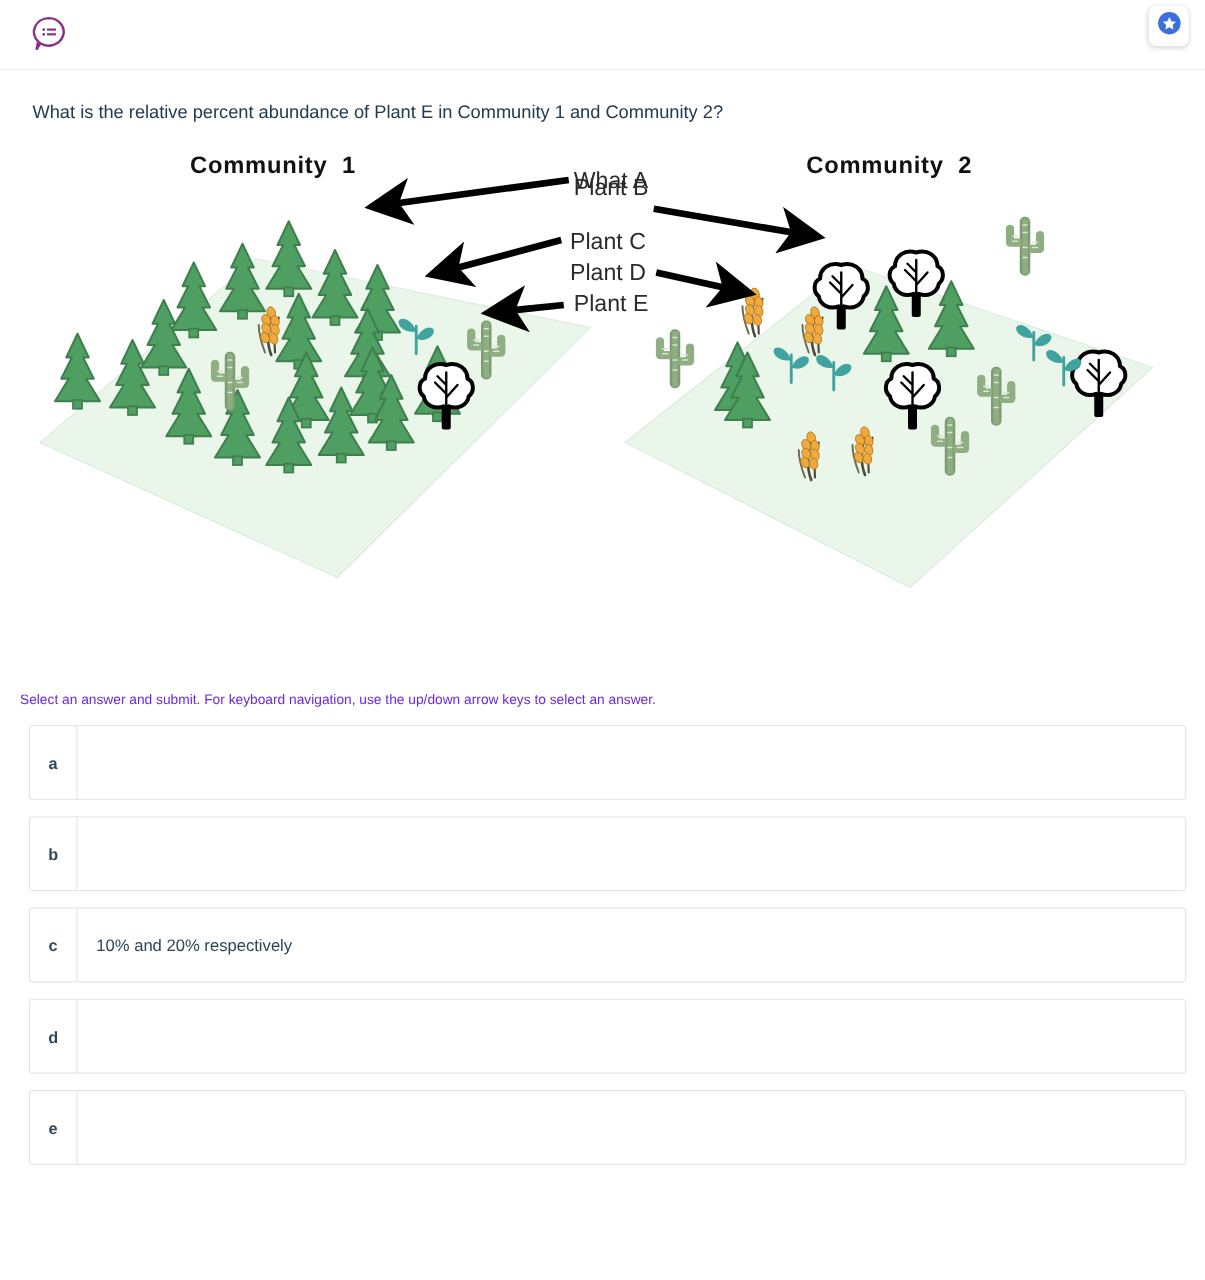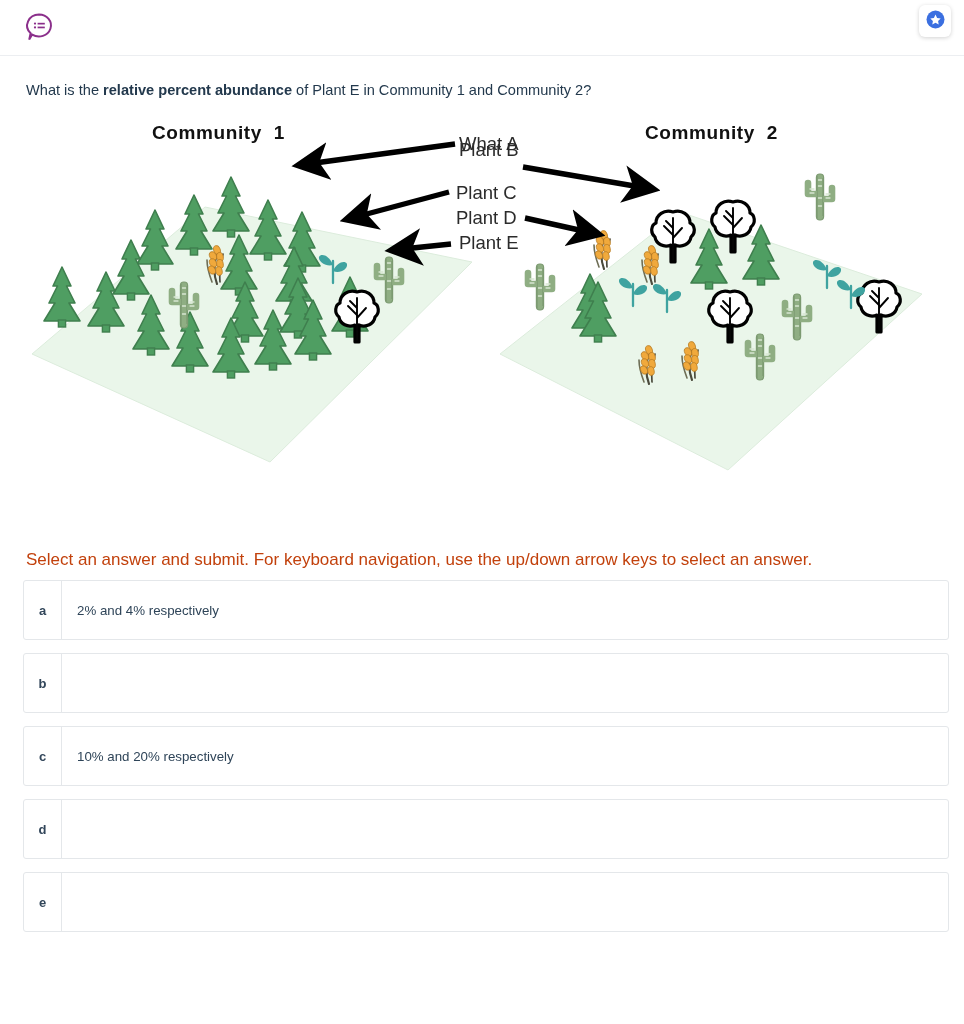--- a/index.html
+++ b/index.html
@@ -44,21 +44,21 @@
     box-shadow: 0 1px 4px rgba(0,0,0,0.18);
     display: flex; align-items: center; justify-content: center;
     cursor: pointer;
   }
 
   
   #question-text {
     margin: 24px 0 0 26px;
     font-size: 14.6px; color: #23394d; line-height: 20px;
   }
-  #question-text b { font-weight: bold; }
+  #question-text b { font-weight: normal; }
 
   
   #figure {
     position: relative;
     width: 932px; height: 430px;
     margin-top: 22px;
   }
   .community-title {
     position: absolute;
     font-family: "Liberation Sans", sans-serif;
@@ -71,22 +71,22 @@
 
   .plant-label {
     position: absolute;
     font-family: "Liberation Sans", sans-serif;
     font-size: 18.5px; color: #2b2b2b;
     white-space: nowrap;
   }
 
   
   #answer-help {
-    margin: 0 0 0 26px;
-    font-size: 17px; color: #c2410c; line-height: 16px;
+    margin: 0 0 0 16px;
+    font-size: 11px; color: #6d28d9; line-height: 16px;
   }
   #options { margin: 12px 0 0 23px; }
   .option-row {
     display: flex; align-items: stretch;
     width: 926px; height: 60px;
     border: 1px solid #e4e7ea;
     border-radius: 3px;
     background: #ffffff;
     margin-bottom: 13px;
     cursor: pointer;
@@ -252,21 +252,20 @@
   <div class="plant-label" style="left:456px; top:60px;">Plant C</div>
   <div class="plant-label" style="left:456px; top:85px;">Plant D</div>
   <div class="plant-label" style="left:459px; top:110px;">Plant E</div>
 </div>
 
 <div id="answer-help">Select an answer and submit. For keyboard navigation, use the up/down arrow keys to select an answer.</div>
 
 <div id="options">
   <div class="option-row">
     <div class="option-letter">a</div>
-    <div class="option-text">2% and 4% respectively</div>
   </div>
   <div class="option-row">
     <div class="option-letter">b</div>
   </div>
   <div class="option-row">
     <div class="option-letter">c</div>
     <div class="option-text">10% and 20% respectively</div>
   </div>
   <div class="option-row">
     <div class="option-letter">d</div>

